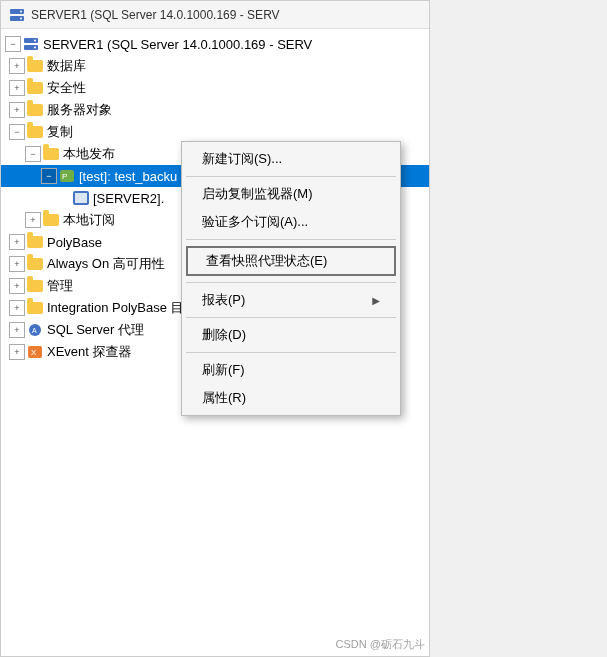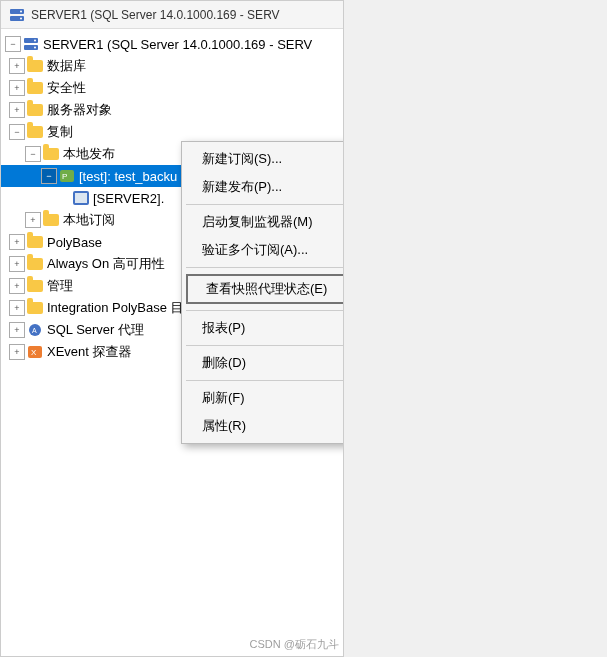--- a/index.html
+++ b/index.html
@@ -6,21 +6,21 @@
     body {
       font-family: 'Microsoft YaHei', 'SimHei', sans-serif;
       font-size: 13px;
       background: #f0f0f0;
       width: 607px;
       height: 657px;
       overflow: hidden;
       position: relative;
     }
     .main-panel {
-      width: 344px;
+      width: 430px;
       height: 657px;
       background: #ffffff;
       border: 1px solid #ccc;
       overflow: hidden;
       position: relative;
     }
     .title-bar {
       background: #f5f5f5;
       border-bottom: 1px solid #ddd;
       padding: 4px 8px;
@@ -125,20 +125,21 @@
       background: #f5f5f5;
       border: 1px solid #bbb;
       box-shadow: 3px 3px 8px rgba(0,0,0,0.3);
       z-index: 100;
       padding: 3px 0;
     }
     .menu-item {
       padding: 5px 20px;
       cursor: pointer;
       display: flex;
+      align-items: center;
       justify-content: space-between;
       font-size: 13px;
       color: #000;
       height: 28px;
     }
     .menu-separator {
       height: 1px;
       background: #ccc;
       margin: 3px 4px;
     }
@@ -313,23 +314,20 @@
       <span class="item-label">XEvent 探查器</span>
     </div>
 
   </div>
 
   <div class="context-menu">
 
     <div class="menu-item">
       <span>新建订阅(S)...</span>
     </div>
-    <div class="menu-item">
-      <span>新建发布(P)...</span>
-    </div>
     <div class="menu-separator"></div>
 
     <div class="menu-item">
       <span>启动复制监视器(M)</span>
     </div>
     <div class="menu-item">
       <span>验证多个订阅(A)...</span>
     </div>
     <div class="menu-separator"></div>
 

